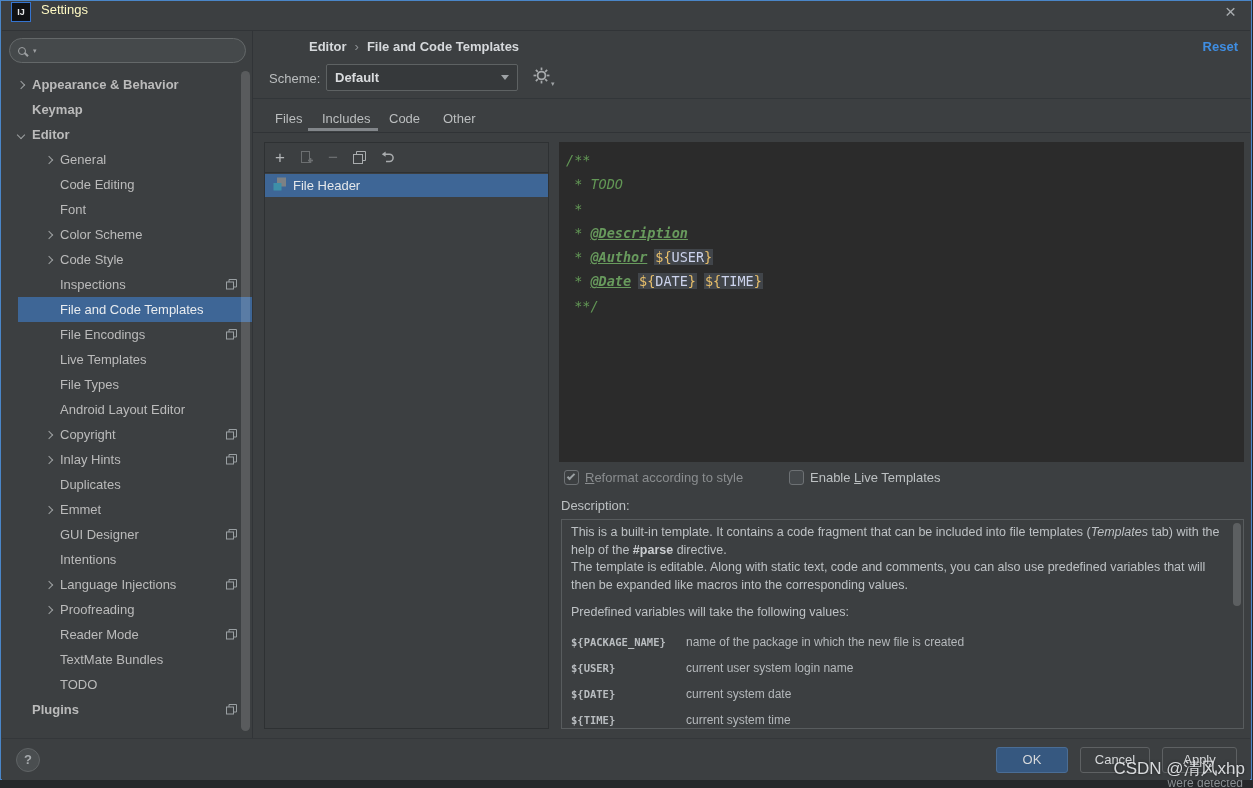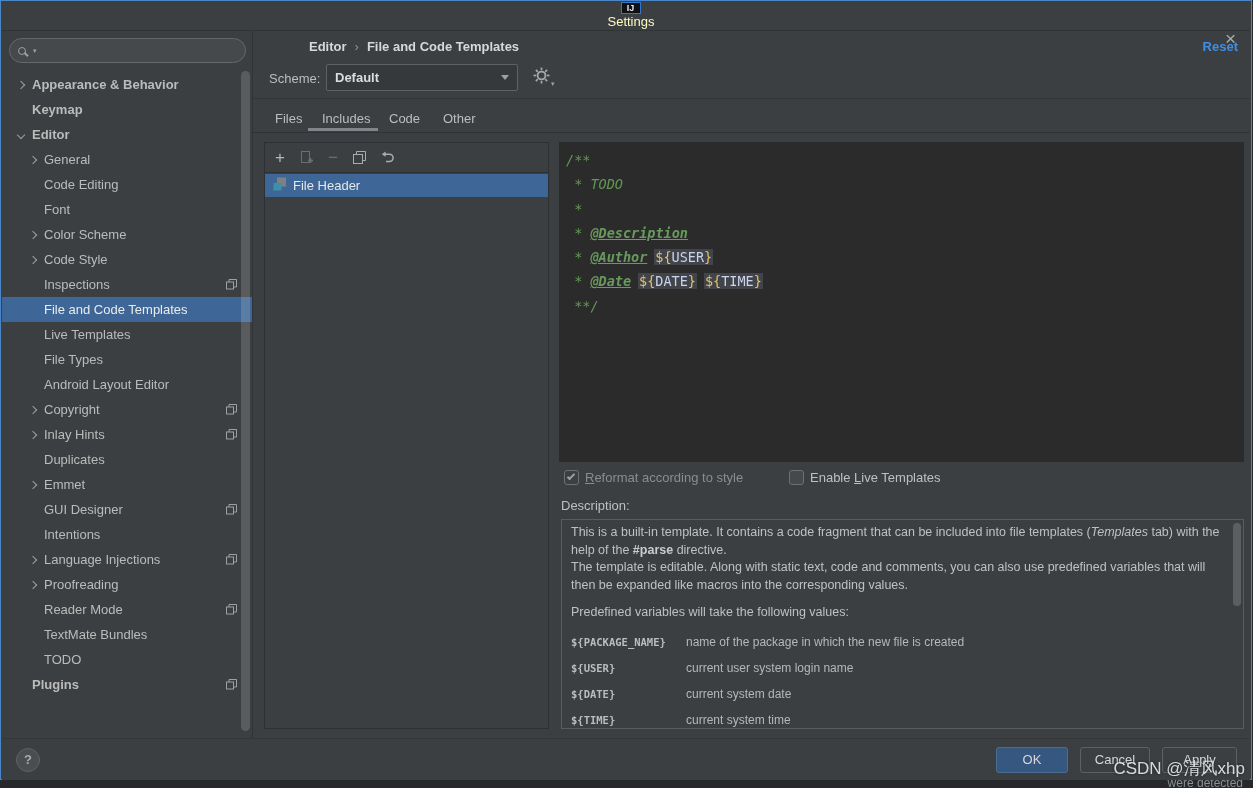--- a/index.html
+++ b/index.html
@@ -5,41 +5,41 @@
   * { margin:0; padding:0; box-sizing:border-box; }
   body { background:#17181a; font-family:"Liberation Sans", sans-serif; }
   .screen { position:relative; width:1253px; height:788px; overflow:hidden; background:#26282b; }
 
   
   .dialog { position:absolute; left:0; top:0; width:1252px; height:780px;
             background:#3c3f41; border:1px solid #4a86c8; }
 
   
   .titlebar { position:absolute; left:1px; top:1px; right:1px; height:29px;
-              display:flex; align-items:center; border-bottom:1px solid #313437;flex-direction:column; }
+              display:flex; align-items:flex-start; border-bottom:1px solid #313437; }
   .logo { width:20px; height:20px; margin-left:9px; background:#101114; border:1px solid #3574d0;
           color:#e8e9eb; font-size:9px; font-weight:bold; display:flex; align-items:center; justify-content:center; }
   .win-title { color:#fef9c3; font-size:13px; margin-left:10px; }
   .close-btn { margin-left:auto; margin-right:14px; color:#a7abae; font-size:19px; line-height:1; cursor:default; }
 
   
   .sidebar { position:absolute; left:1px; top:30px; width:251px; height:707px;
              background:#3c3f41; border-right:1px solid #313437; overflow:hidden; }
   .searchbox { position:absolute; left:7px; top:7px; width:237px; height:25px;
                background:#45494b; border:1px solid #646869; border-radius:13px;
                display:flex; align-items:center; padding-left:8px; }
   .search-ic { display:flex; align-items:center; }
   .search-ic .lens { width:8px; height:8px; border:1.5px solid #9da0a2; border-radius:50%; display:inline-block; }
   .search-ic .handle { width:5px; height:1.5px; background:#9da0a2; transform:rotate(45deg) translate(1px,4px); display:inline-block; }
   .search-ic .dd { color:#9da0a2; font-size:7px; margin-left:2px; }
   .tree { position:absolute; left:0; top:41px; width:251px; }
   .t-row { height:25px; display:flex; align-items:center; color:#bbbbbb; font-size:13px; white-space:nowrap; }
   .t-row.bold .t-label { font-weight:bold; }
   .t-row.lvl0 { padding-left:8px; }
-  .t-row.lvl1 { padding-left:20px; }
+  .t-row.lvl1 { padding-left:20px;margin-left:16px; }
   .t-row.sel { background:#3e6696; color:#e9ecef; }
   .chev-slot { width:22px; height:100%; flex:none; display:flex; align-items:center; justify-content:center; }
   .chev { width:6px; height:6px; border-right:1.5px solid #9da0a2; border-top:1.5px solid #9da0a2; display:inline-block; }
   .chev.r { transform:rotate(45deg); }
   .chev.d { transform:rotate(135deg); }
   .badge { margin-left:auto; margin-right:16px; color:#9aa0a3; display:flex; align-items:center; }
   .v-scroll { position:absolute; right:2px; top:40px; width:9px; height:660px;
               background:rgba(255,255,255,0.15); border-radius:5px; }
 
   
@@ -198,20 +198,30 @@
             <span class="badge">
               <svg width="11" height="11" viewBox="0 0 11 11">
                 <rect x="0.5" y="3" width="7" height="7" fill="none" stroke="currentColor"></rect>
                 <path d="M3 3 V0.5 H10.5 V8 H8" fill="none" stroke="currentColor"></path>
               </svg>
             </span>
           </div>
         <div class="t-row lvl1 sel">
             <span class="chev-slot"></span>
             <span class="t-label">File and Code Templates</span>
+          </div>
+        <div class="t-row lvl1">
+            <span class="chev-slot"></span>
+            <span class="t-label">File Encodings</span>
+            <span class="badge">
+              <svg width="11" height="11" viewBox="0 0 11 11">
+                <rect x="0.5" y="3" width="7" height="7" fill="none" stroke="currentColor"></rect>
+                <path d="M3 3 V0.5 H10.5 V8 H8" fill="none" stroke="currentColor"></path>
+              </svg>
+            </span>
           </div>
         <div class="t-row lvl1">
             <span class="chev-slot"></span>
             <span class="t-label">Live Templates</span>
           </div>
         <div class="t-row lvl1">
             <span class="chev-slot"></span>
             <span class="t-label">File Types</span>
           </div>
         <div class="t-row lvl1">

